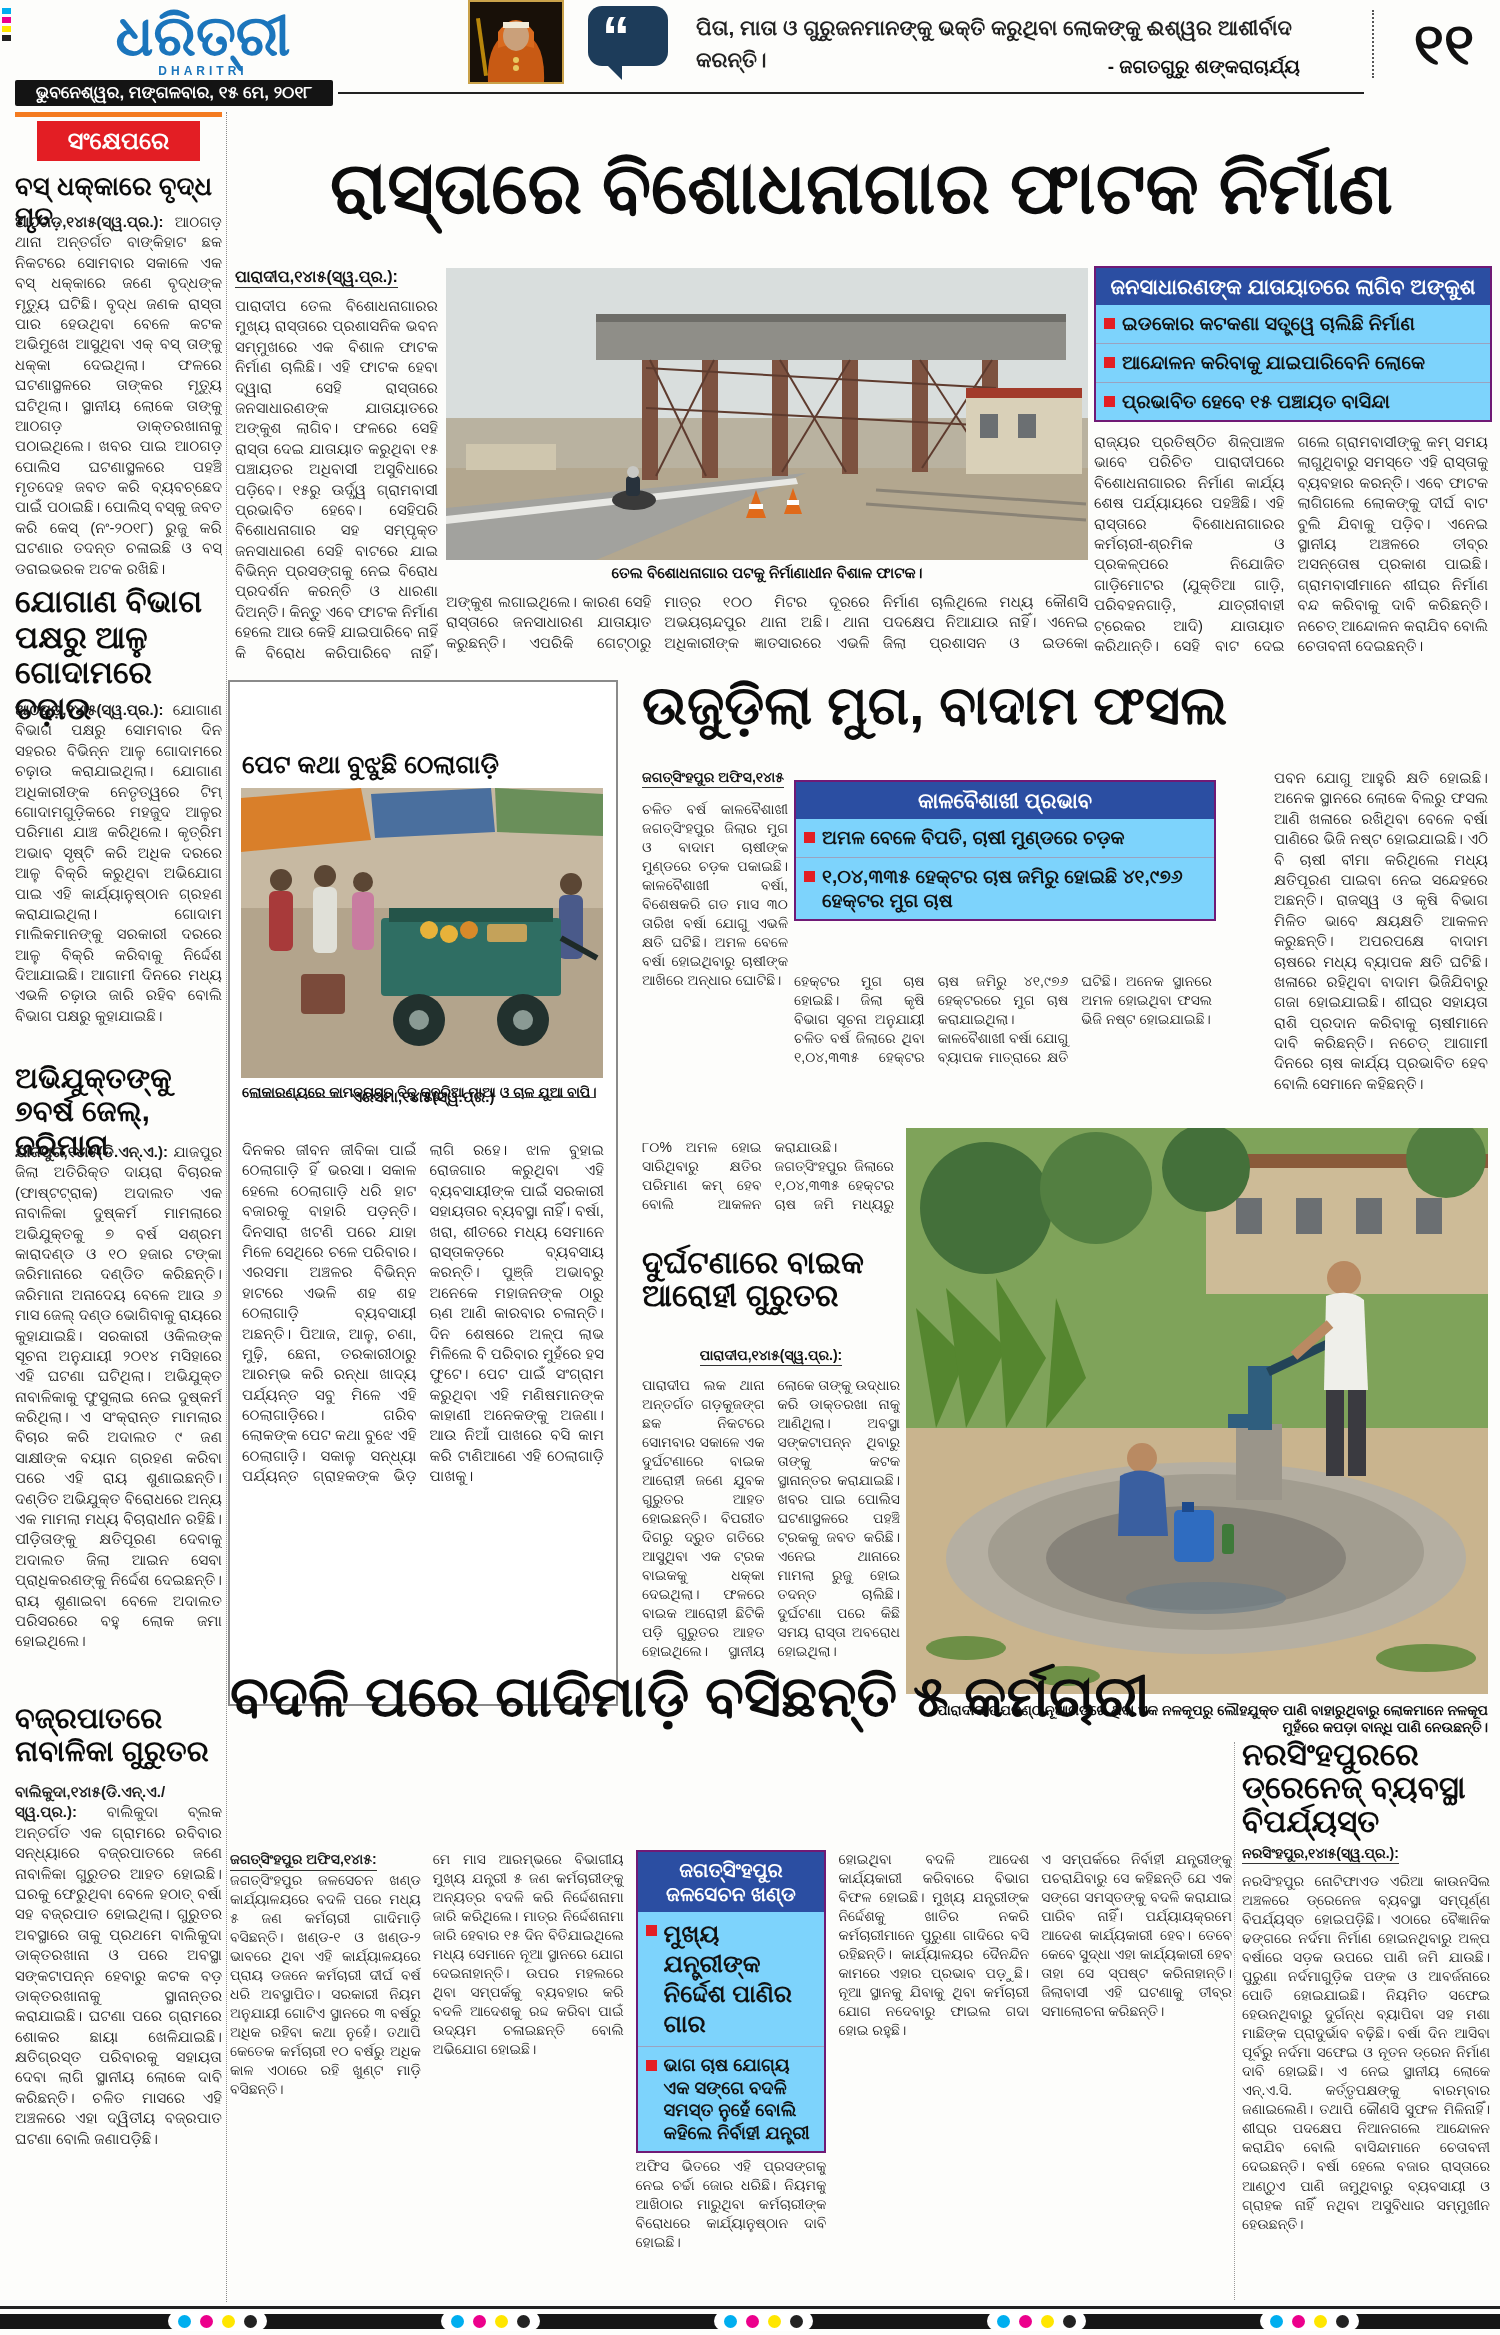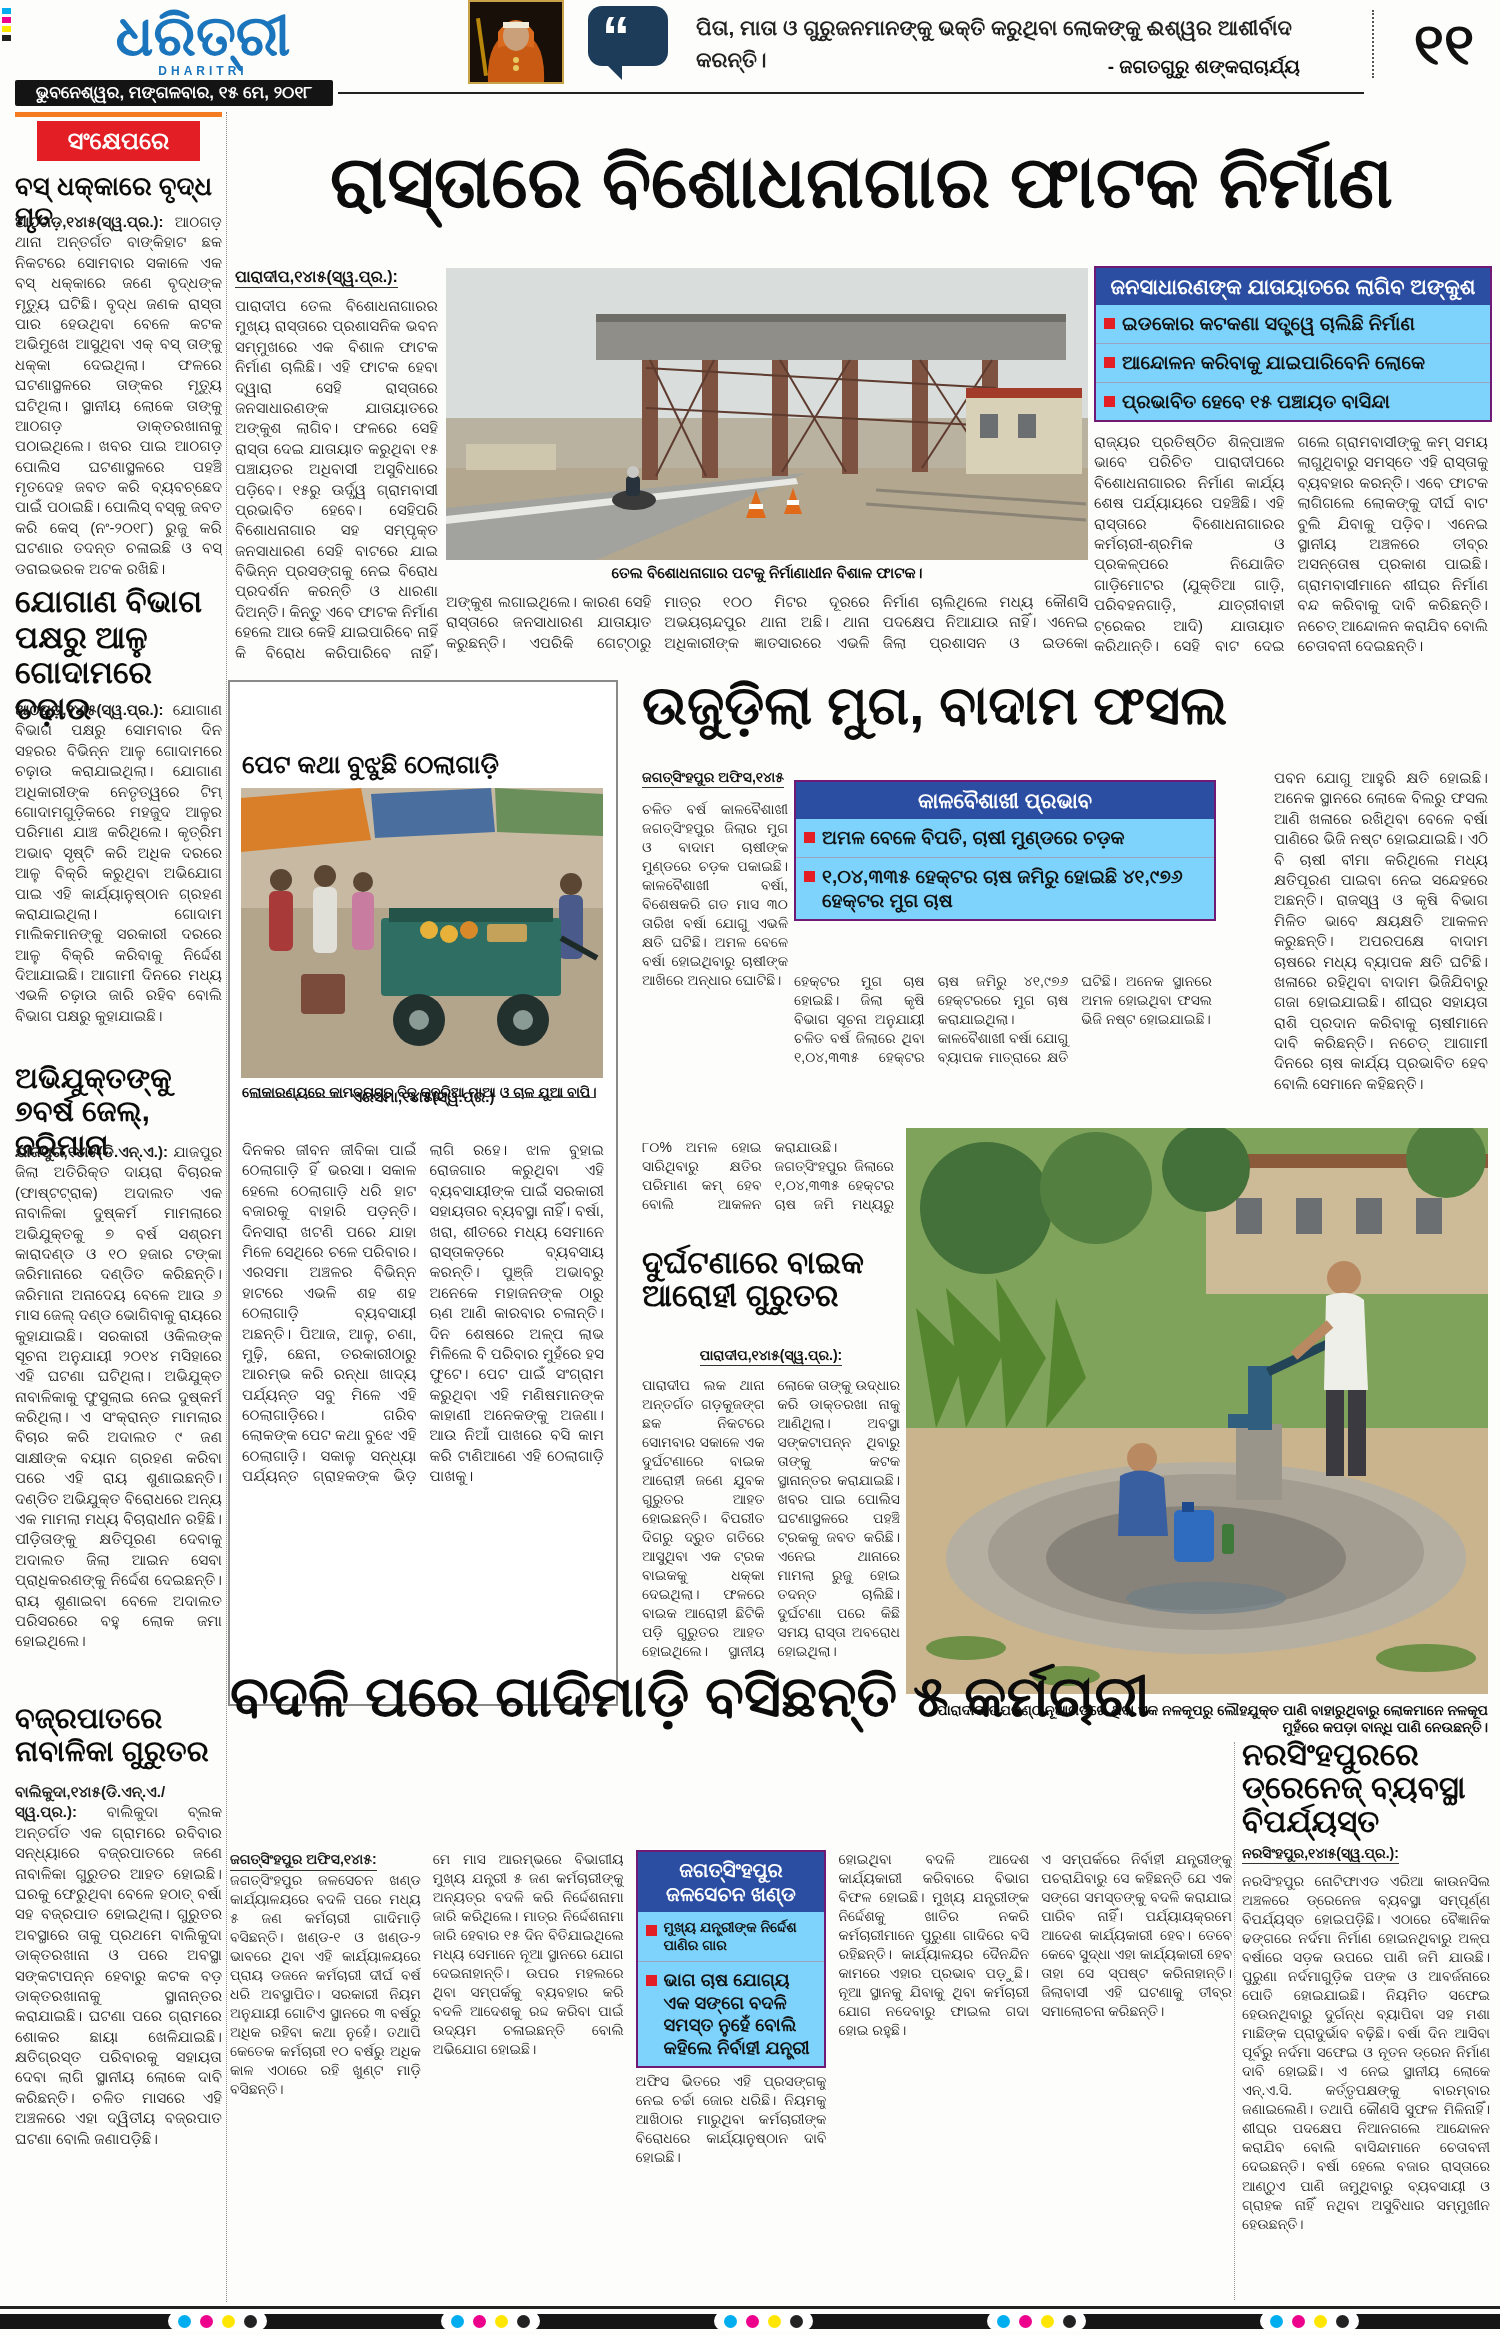--- a/index.html
+++ b/index.html
@@ -114,21 +114,21 @@
     <span class="dl">ଯାଜପୁର,୧୪ା୫(ଡି.ଏନ୍.ଏ.):</span>
     <span>ଯାଜପୁର ଜିଲା ଅତିରିକ୍ତ ଦାୟରା ବିଚାରକ (ଫାଷ୍ଟଟ୍ରାକ) ଅଦାଲତ ଏକ ନାବାଳିକା ଦୁଷ୍କର୍ମ ମାମଲାରେ ଅଭିଯୁକ୍ତକୁ ୭ ବର୍ଷ ସଶ୍ରମ କାରାଦଣ୍ଡ ଓ ୧୦ ହଜାର ଟଙ୍କା ଜରିମାନାରେ ଦଣ୍ଡିତ କରିଛନ୍ତି। ଜରିମାନା ଅନାଦେୟ ବେଳେ ଆଉ ୬ ମାସ ଜେଲ୍ ଦଣ୍ଡ ଭୋଗିବାକୁ ରାୟରେ କୁହାଯାଇଛି। ସରକାରୀ ଓକିଲଙ୍କ ସୂଚନା ଅନୁଯାୟୀ ୨୦୧୪ ମସିହାରେ ଏହି ଘଟଣା ଘଟିଥିଲା। ଅଭିଯୁକ୍ତ ନାବାଳିକାକୁ ଫୁସୁଲାଇ ନେଇ ଦୁଷ୍କର୍ମ କରିଥିଲା। ଏ ସଂକ୍ରାନ୍ତ ମାମଲାର ବିଚାର କରି ଅଦାଲତ ୯ ଜଣ ସାକ୍ଷୀଙ୍କ ବୟାନ ଗ୍ରହଣ କରିବା ପରେ ଏହି ରାୟ ଶୁଣାଇଛନ୍ତି। ଦଣ୍ଡିତ ଅଭିଯୁକ୍ତ ବିରୋଧରେ ଅନ୍ୟ ଏକ ମାମଲା ମଧ୍ୟ ବିଚାରାଧୀନ ରହିଛି। ପୀଡ଼ିତାଙ୍କୁ କ୍ଷତିପୂରଣ ଦେବାକୁ ଅଦାଲତ ଜିଲା ଆଇନ ସେବା ପ୍ରାଧିକରଣଙ୍କୁ ନିର୍ଦ୍ଦେଶ ଦେଇଛନ୍ତି। ରାୟ ଶୁଣାଇବା ବେଳେ ଅଦାଲତ ପରିସରରେ ବହୁ ଲୋକ ଜମା ହୋଇଥିଲେ।</span>
   </div>
 
   <div class="abs bhead" style="left:15px;top:1702px;width:207px;font-size:29px">ବଜ୍ରପାତରେ ନାବାଳିକା ଗୁରୁତର</div>
   <div class="abs jt" style="left:15px;top:1782px;width:207px;height:516px">
     <span class="dl">ବାଲିକୁଦା,୧୪ା୫(ଡି.ଏନ୍.ଏ./ସ୍ୱ.ପ୍ର.):</span>
     <span>ବାଲିକୁଦା ବ୍ଲକ ଅନ୍ତର୍ଗତ ଏକ ଗ୍ରାମରେ ରବିବାର ସନ୍ଧ୍ୟାରେ ବଜ୍ରପାତରେ ଜଣେ ନାବାଳିକା ଗୁରୁତର ଆହତ ହୋଇଛି। ଘରକୁ ଫେରୁଥିବା ବେଳେ ହଠାତ୍ ବର୍ଷା ସହ ବଜ୍ରପାତ ହୋଇଥିଲା। ଗୁରୁତର ଅବସ୍ଥାରେ ତାକୁ ପ୍ରଥମେ ବାଲିକୁଦା ଡାକ୍ତରଖାନା ଓ ପରେ ଅବସ୍ଥା ସଙ୍କଟାପନ୍ନ ହେବାରୁ କଟକ ବଡ଼ ଡାକ୍ତରଖାନାକୁ ସ୍ଥାନାନ୍ତର କରାଯାଇଛି। ଘଟଣା ପରେ ଗ୍ରାମରେ ଶୋକର ଛାୟା ଖେଳିଯାଇଛି। କ୍ଷତିଗ୍ରସ୍ତ ପରିବାରକୁ ସହାୟତା ଦେବା ଲାଗି ସ୍ଥାନୀୟ ଲୋକେ ଦାବି କରିଛନ୍ତି। ଚଳିତ ମାସରେ ଏହି ଅଞ୍ଚଳରେ ଏହା ଦ୍ୱିତୀୟ ବଜ୍ରପାତ ଘଟଣା ବୋଲି ଜଣାପଡ଼ିଛି।</span>
   </div>
 
-  <div class="abs headline" style="left:235px;top:144px;width:1253px;font-size:72px;text-align:center;white-space:nowrap">ରାସ୍ତାରେ ବିଶୋଧନାଗାର ଫାଟକ ନିର୍ମାଣ</div>
+  <div class="abs headline" style="left:235px;top:150px;width:1253px;font-size:72px;text-align:center;white-space:nowrap">ରାସ୍ତାରେ ବିଶୋଧନାଗାର ଫାଟକ ନିର୍ମାଣ</div>
 
   <div class="abs" style="left:235px;top:268px;width:203px">
     <span class="dl dlu">ପାରାଦୀପ,୧୪ା୫(ସ୍ୱ.ପ୍ର.):</span>
   </div>
   <div class="abs jt" style="left:235px;top:296px;width:203px;height:368px">ପାରାଦୀପ ତେଲ ବିଶୋଧନାଗାରର ମୁଖ୍ୟ ରାସ୍ତାରେ ପ୍ରଶାସନିକ ଭବନ ସମ୍ମୁଖରେ ଏକ ବିଶାଳ ଫାଟକ ନିର୍ମାଣ ଚାଲିଛି। ଏହି ଫାଟକ ହେବା ଦ୍ୱାରା ସେହି ରାସ୍ତାରେ ଜନସାଧାରଣଙ୍କ ଯାତାୟାତରେ ଅଙ୍କୁଶ ଲାଗିବ। ଫଳରେ ସେହି ରାସ୍ତା ଦେଇ ଯାତାୟାତ କରୁଥିବା ୧୫ ପଞ୍ଚାୟତର ଅଧିବାସୀ ଅସୁବିଧାରେ ପଡ଼ିବେ। ୧୫ରୁ ଊର୍ଦ୍ଧ୍ୱ ଗ୍ରାମବାସୀ ପ୍ରଭାବିତ ହେବେ। ସେହିପରି ବିଶୋଧନାଗାର ସହ ସମ୍ପୃକ୍ତ ଜନସାଧାରଣ ସେହି ବାଟରେ ଯାଇ ବିଭିନ୍ନ ପ୍ରସଙ୍ଗକୁ ନେଇ ବିରୋଧ ପ୍ରଦର୍ଶନ କରନ୍ତି ଓ ଧାରଣା ଦିଅନ୍ତି। କିନ୍ତୁ ଏବେ ଫାଟକ ନିର୍ମାଣ ହେଲେ ଆଉ କେହି ଯାଇପାରିବେ ନାହିଁ କି ବିରୋଧ କରିପାରିବେ ନାହିଁ। ପ୍ରକାଶ ଯେ, ଏହି ଗେଟ୍ ପ୍ରାୟ ୨ ବର୍ଷ ତଳେ ନିର୍ମାଣ ଆରମ୍ଭ ହୋଇଥିଲା। ସେତେବେଳେ ଇଡକୋ କର୍ତ୍ତୃପକ୍ଷ ଗେଟ ନିର୍ମାଣ କ୍ଷେତ୍ରରେ</div>
 
   <div class="abs" style="left:446px;top:268px;width:642px;height:292px">
     <svg width="100%" height="100%" viewBox="0 0 642 292" preserveAspectRatio="none">
       <rect width="642" height="292" fill="#cfd6d6"></rect>
       <rect y="0" width="642" height="190" fill="#d9dedd"></rect>
@@ -314,21 +314,21 @@
 
   <div class="abs t-cols" style="left:230px;top:1850px;width:1002px;height:450px">
     <div class="t-col jt small">
       <span class="dl dlu">ଜଗତ୍‌ସିଂହପୁର ଅଫିସ,୧୪ା୫:</span>
       <span>ଜଗତ୍‌ସିଂହପୁର ଜଳସେଚନ ଖଣ୍ଡ କାର୍ଯ୍ୟାଳୟରେ ବଦଳି ପରେ ମଧ୍ୟ ୫ ଜଣ କର୍ମଚାରୀ ଗାଦିମାଡ଼ି ବସିଛନ୍ତି। ଖଣ୍ଡ-୧ ଓ ଖଣ୍ଡ-୨ ଭାବରେ ଥିବା ଏହି କାର୍ଯ୍ୟାଳୟରେ ପ୍ରାୟ ଡଜନେ କର୍ମଚାରୀ ଦୀର୍ଘ ବର୍ଷ ଧରି ଅବସ୍ଥାପିତ। ସରକାରୀ ନିୟମ ଅନୁଯାୟୀ ଗୋଟିଏ ସ୍ଥାନରେ ୩ ବର୍ଷରୁ ଅଧିକ ରହିବା କଥା ନୁହେଁ। ତଥାପି କେତେକ କର୍ମଚାରୀ ୧୦ ବର୍ଷରୁ ଅଧିକ କାଳ ଏଠାରେ ରହି ଖୁଣ୍ଟ ମାଡ଼ି ବସିଛନ୍ତି।</span>
     </div>
     <div class="t-col jt small">ମେ ମାସ ଆରମ୍ଭରେ ବିଭାଗୀୟ ମୁଖ୍ୟ ଯନ୍ତ୍ରୀ ୫ ଜଣ କର୍ମଚାରୀଙ୍କୁ ଅନ୍ୟତ୍ର ବଦଳି କରି ନିର୍ଦ୍ଦେଶନାମା ଜାରି କରିଥିଲେ। ମାତ୍ର ନିର୍ଦ୍ଦେଶନାମା ଜାରି ହେବାର ୧୫ ଦିନ ବିତିଯାଇଥିଲେ ମଧ୍ୟ ସେମାନେ ନୂଆ ସ୍ଥାନରେ ଯୋଗ ଦେଇନାହାନ୍ତି। ଉପର ମହଲରେ ଥିବା ସମ୍ପର୍କକୁ ବ୍ୟବହାର କରି ବଦଳି ଆଦେଶକୁ ରଦ୍ଦ କରିବା ପାଇଁ ଉଦ୍ୟମ ଚଳାଇଛନ୍ତି ବୋଲି ଅଭିଯୋଗ ହୋଇଛି।</div>
     <div class="t-col">
       <div class="hbox">
         <div class="hbox-title" style="font-size:20px">ଜଗତ୍‌ସିଂହପୁର ଜଳସେଚନ ଖଣ୍ଡ</div>
-        <div class="hbox-row" style="font-size:14px">
+        <div class="hbox-row" style="font-size:24px">
             <span class="sq"></span>
             <span>ମୁଖ୍ୟ ଯନ୍ତ୍ରୀଙ୍କ ନିର୍ଦ୍ଦେଶ ପାଣିର ଗାର</span>
           </div>
         <div class="hbox-row" style="font-size:18px">
             <span class="sq"></span>
             <span>ଭାଗ ଚାଷ ଯୋଗ୍ୟ ଏକ ସଙ୍ଗେ ବଦଳି ସମସ୍ତ ନୁହେଁ ବୋଲି କହିଲେ ନିର୍ବାହୀ ଯନ୍ତ୍ରୀ</span>
           </div>
       </div>
       <div class="jt small" style="margin-top:4px;height:180px">ଅଫିସ ଭିତରେ ଏହି ପ୍ରସଙ୍ଗକୁ ନେଇ ଚର୍ଚ୍ଚା ଜୋର ଧରିଛି। ନିୟମକୁ ଆଖିଠାର ମାରୁଥିବା କର୍ମଚାରୀଙ୍କ ବିରୋଧରେ କାର୍ଯ୍ୟାନୁଷ୍ଠାନ ଦାବି ହୋଇଛି।</div>
     </div>

